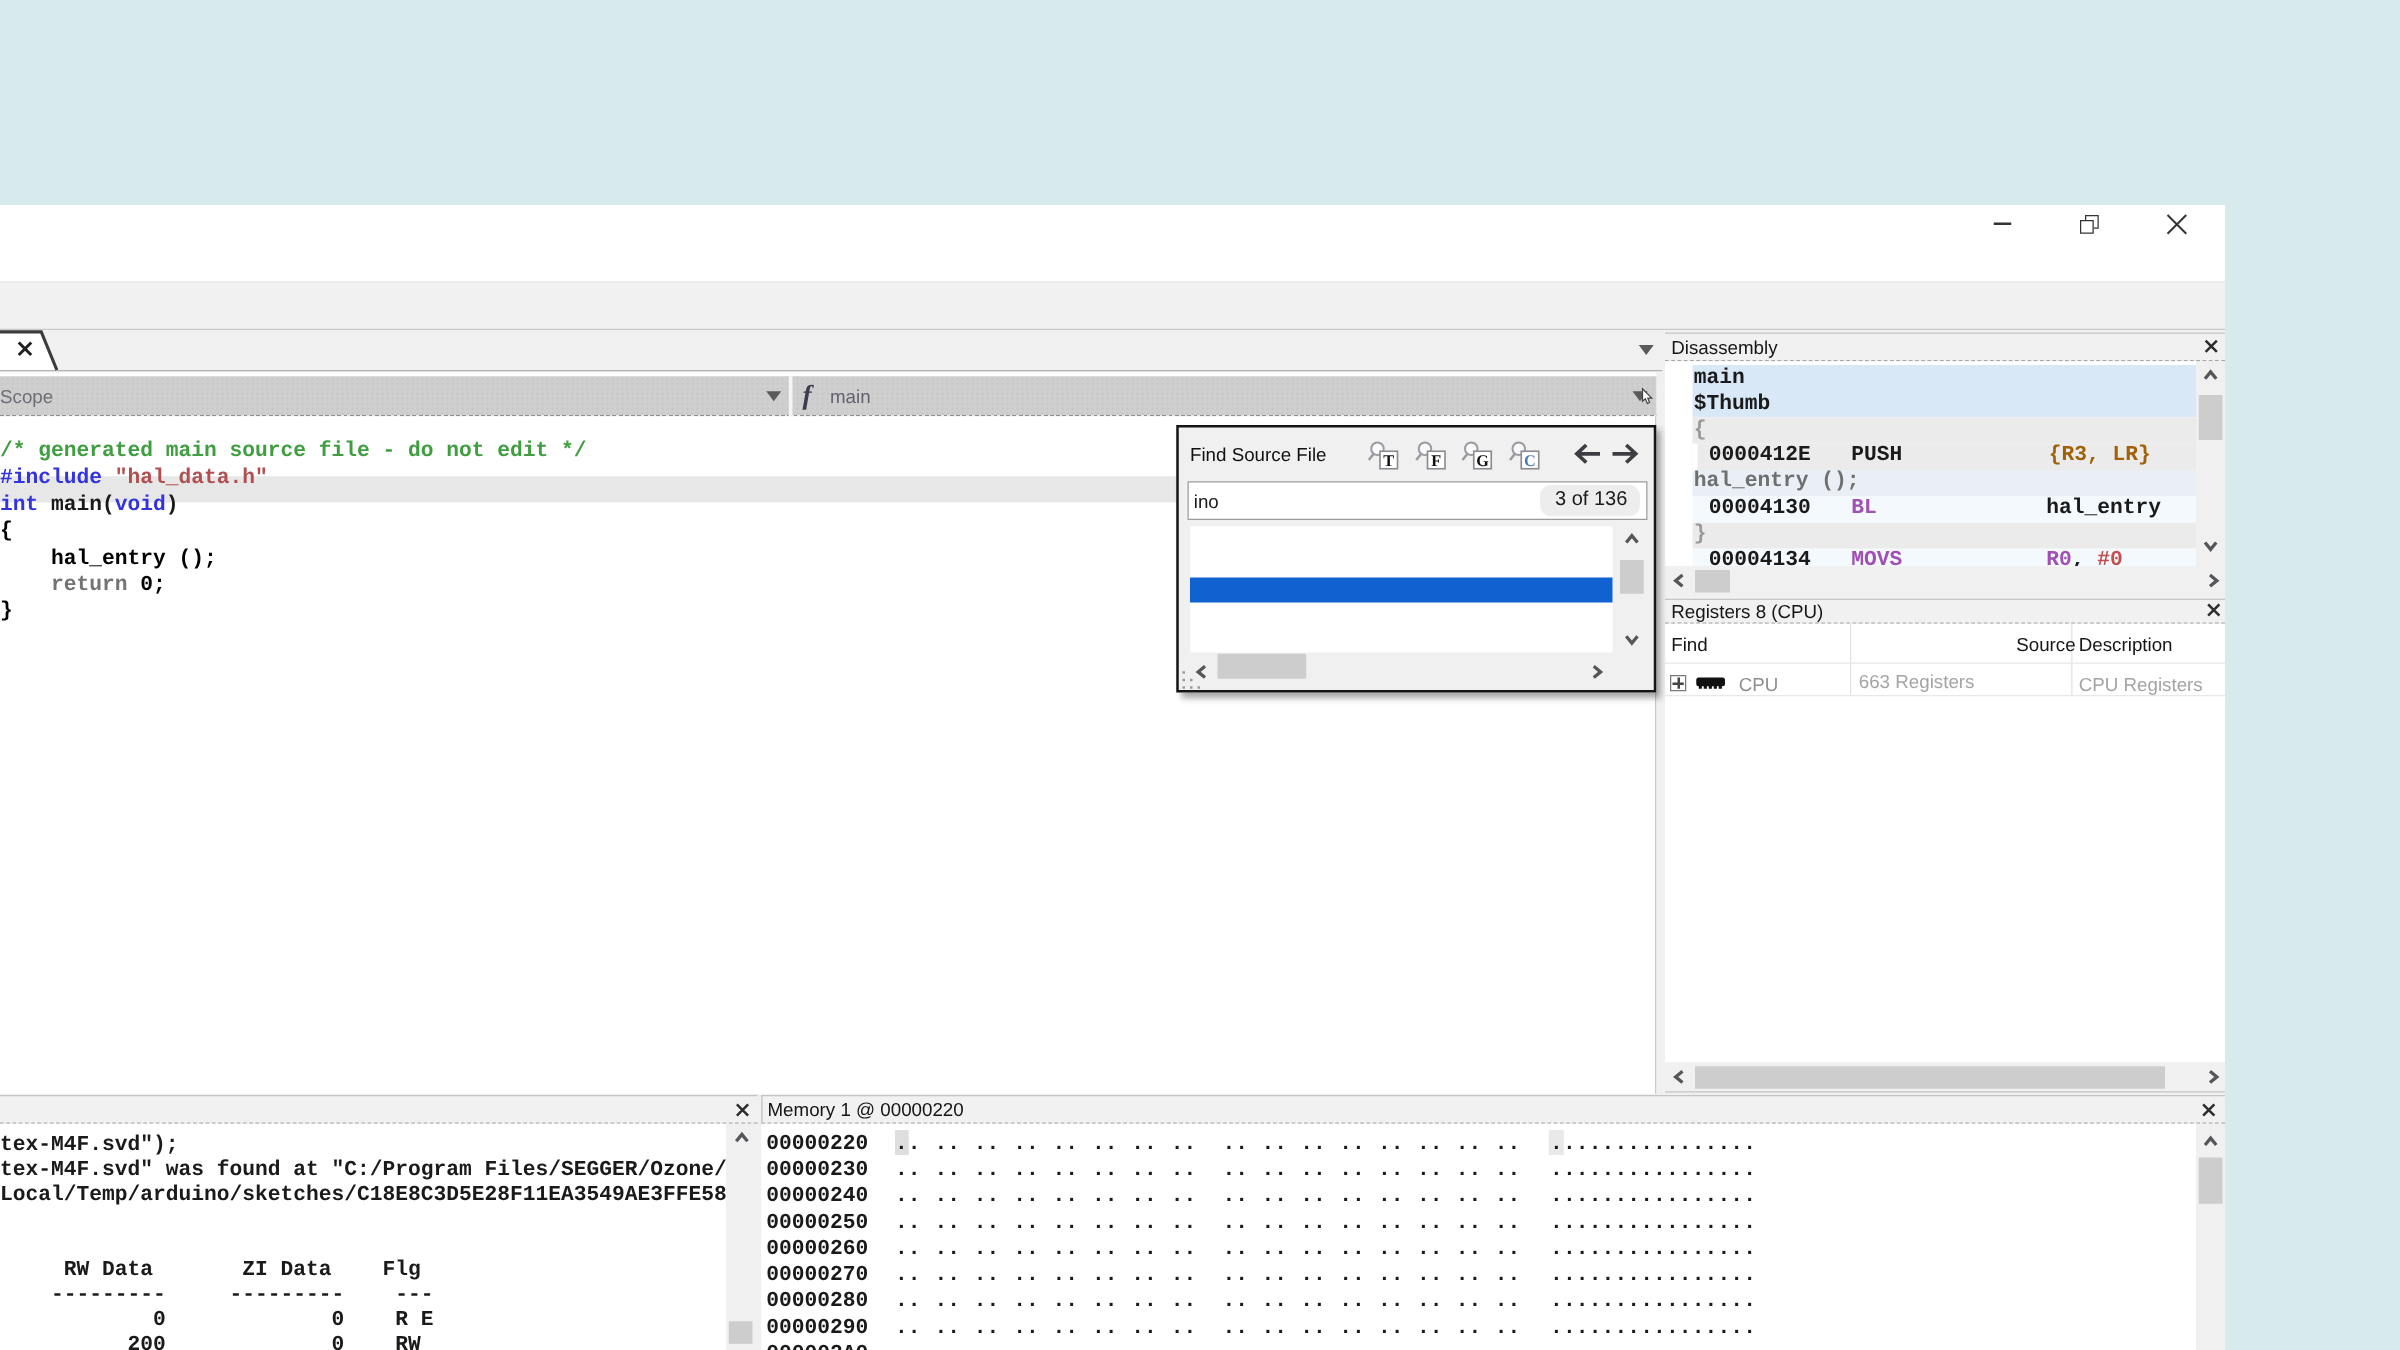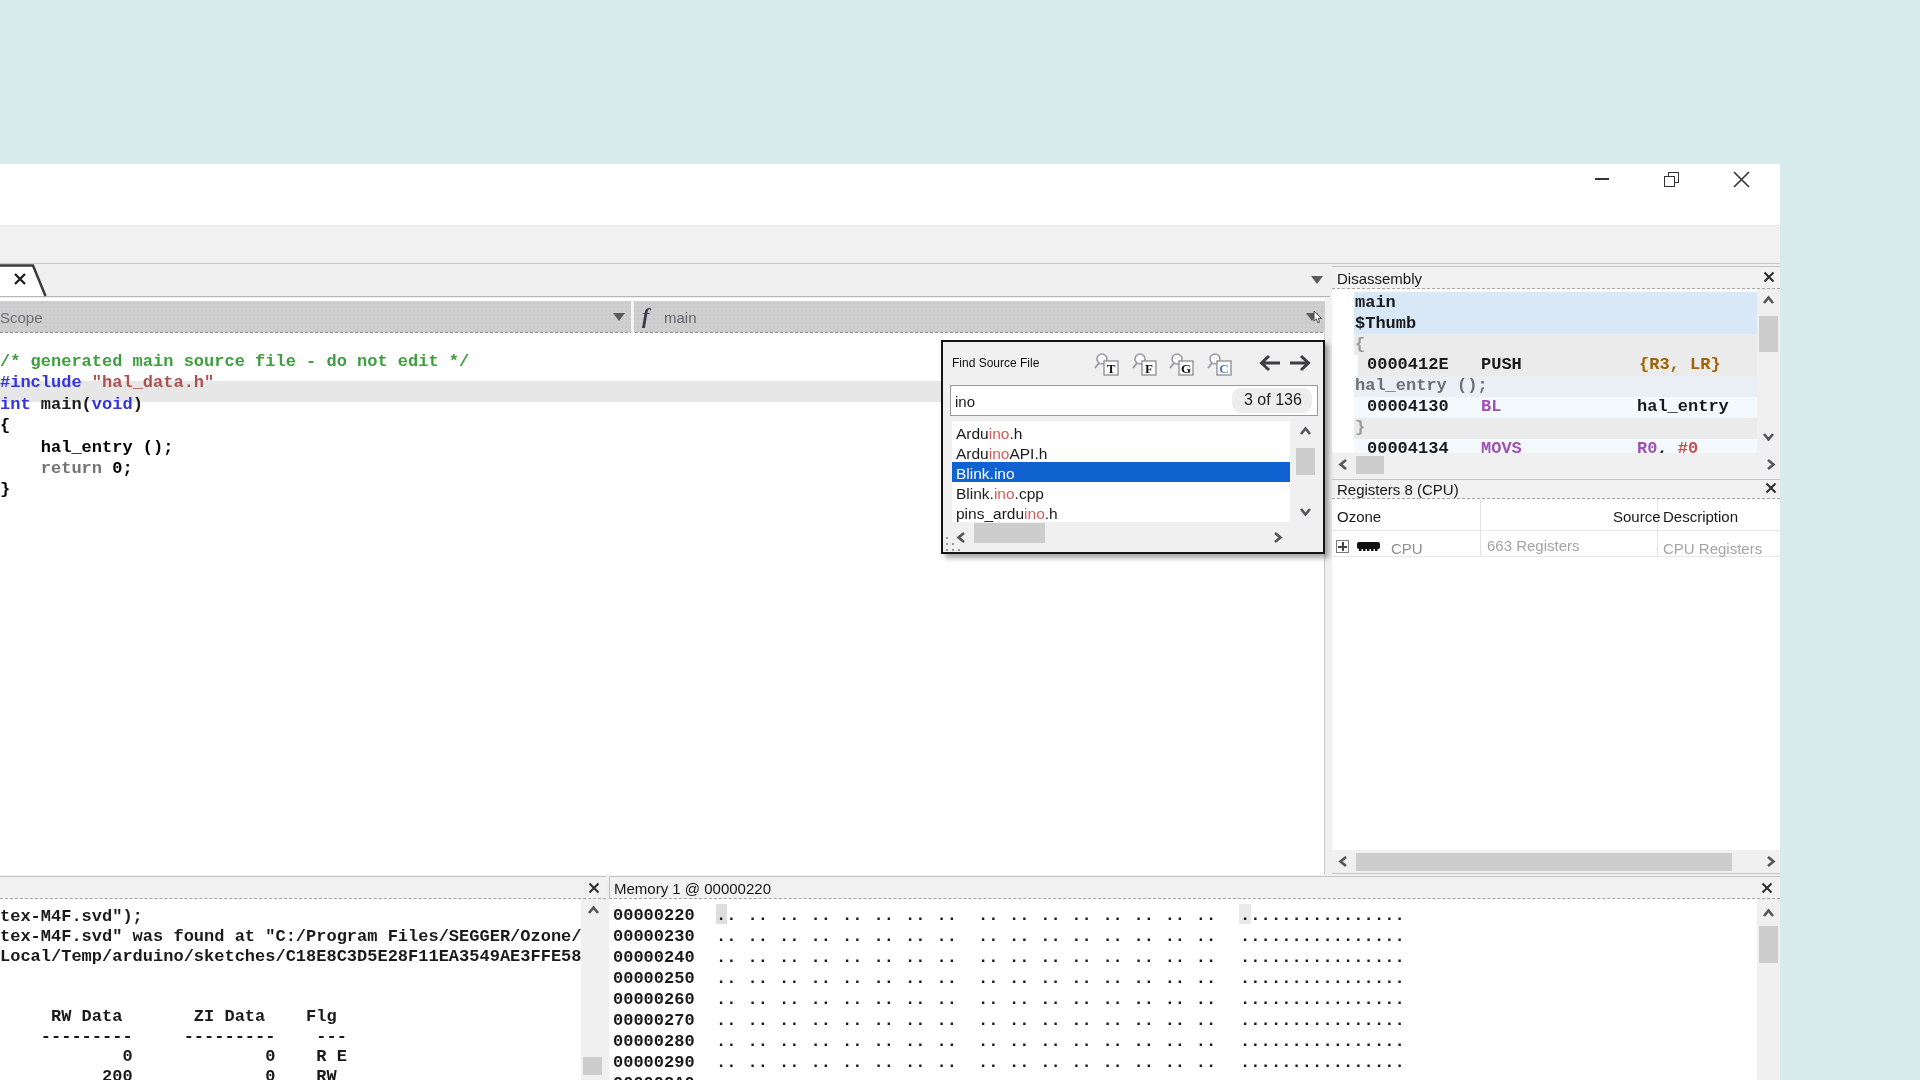--- a/index.html
+++ b/index.html
@@ -111,21 +111,21 @@
 <div class="abs hdrbar" style="left:1332px;top:479px;width:448px;height:20px;border-top:1px solid #c4c4c4"></div>
 <div class="abs s15" style="left:1337px;top:481px">Registers 8 (CPU)</div>
 <svg class="abs" style="left:1765px;top:482px" width="12" height="12">
     <path d="M1.5 1.5 L10.5 10.5 M10.5 1.5 L1.5 10.5" stroke="#2e2e2e" stroke-width="2"></path>
   </svg>
 <div class="abs" style="left:1332px;top:499px;width:448px;height:351px;background:#fff"></div>
 <div class="abs" style="left:1480px;top:499px;width:1px;height:57px;background:#e2e2e2"></div>
 <div class="abs" style="left:1657px;top:499px;width:1px;height:57px;background:#e2e2e2"></div>
 <div class="abs" style="left:1332px;top:530px;width:448px;height:1px;background:#e8e8e8"></div>
 <div class="abs" style="left:1332px;top:556px;width:448px;height:1px;background:#e8e8e8"></div>
-<div class="abs s15" style="left:1337px;top:508px">Ozone</div>
+<div class="abs s15" style="left:1337px;top:508px">Find</div>
 <div class="abs s15" style="left:1613px;top:508px">Source</div>
 <div class="abs s15" style="left:1663px;top:508px">Description</div>
 <div class="abs" style="left:1336px;top:540px;width:13px;height:13px;border:1px solid #7a7a7a;background:#fff"></div>
 <div class="abs" style="left:1338px;top:545.5px;width:9px;height:2px;background:#444"></div>
 <div class="abs" style="left:1341.5px;top:542px;width:2px;height:9px;background:#444"></div>
 <svg class="abs" style="left:1356px;top:541px" width="25" height="11">
     <rect x="1" y="1" width="23" height="7" rx="2" fill="#111"></rect>
     <rect x="3" y="7" width="2.5" height="3" fill="#111"></rect>
     <rect x="7" y="7" width="2.5" height="3" fill="#111"></rect>
     <rect x="11" y="7" width="2.5" height="3" fill="#111"></rect>
@@ -212,21 +212,21 @@
 <div class="abs mono" style="left:978px;top:1074px;word-spacing:0.5px;color:#1a1a1a">.. .. .. .. .. .. .. ..</div>
 <div class="abs mono" style="left:1240px;top:1074px;letter-spacing:0.1px;color:#1a1a1a">................</div>
 
 <div class="abs track" style="left:1757px;top:899px;width:23px;height:181px"></div>
 <svg class="abs" style="left:1762px;top:908px" width="13" height="10">
     <path d="M2 8 L6.5 2.5 L11 8" fill="none" stroke="#55555a" stroke-width="2.6"></path>
   </svg>
 <div class="thumb" style="left:1759px;top:926px;width:19px;height:37px"></div>
 
 <div class="abs" style="left:941px;top:340px;width:384px;height:214px;background:#f0f0f0;border:2px solid #141414;box-shadow:4px 4px 5px rgba(0,0,0,0.35);z-index:50">
- <div class="abs" style="left:9px;top:14px;font-size:12px;color:#111">Find Source File</div>
+ <div class="abs" style="left:9px;top:14px;font-size:15px;color:#111">Find Source File</div>
 
  <svg class="abs" style="left:151px;top:10px" width="26" height="25">
   <circle cx="8" cy="7" r="5" fill="#fafafa" stroke="#9a9aa2" stroke-width="1.6"></circle>
   <path d="M5 11 L1 16" stroke="#9a9aa2" stroke-width="2"></path>
   <rect x="10" y="9" width="14" height="14" fill="#fff" stroke="#8a8a92" stroke-width="1.3"></rect>
   <text x="17" y="20.5" text-anchor="middle" font-family="Liberation Serif" font-weight="bold" font-size="13" fill="#111">T</text>
  </svg>
  <svg class="abs" style="left:189px;top:10px" width="26" height="25">
   <circle cx="8" cy="7" r="5" fill="#fafafa" stroke="#9a9aa2" stroke-width="1.6"></circle>
   <path d="M5 11 L1 16" stroke="#9a9aa2" stroke-width="2"></path>
@@ -253,21 +253,20 @@
       <path d="M2 10 L20 10 M13 3 L20.5 10 L13 17" fill="none" stroke="#3d3d42" stroke-width="3"></path>
     </svg>
 
  <div class="abs" style="left:7px;top:43px;width:368px;height:31px;background:#fff;border:1px solid #9a9a9a"></div>
  <div class="abs" style="left:12px;top:51px;font-size:15px;color:#1a1a1a">ino</div>
  <div class="abs" style="left:289px;top:46px;width:80px;height:25px;background:#ededed;border-radius:9px"></div>
  <div class="abs" style="left:301px;top:49px;font-size:16px;color:#1c1c1c">3 of 136</div>
 
  <div class="abs" style="left:9px;top:79px;width:338px;height:101px;background:#fff"></div>
  <div class="abs" style="left:9px;top:119.8px;width:338px;height:20px;background:#0f62cf"></div>
- <div class="abs" style="left:13px;top:82px;font-size:15.5px;color:#1a1a1a;line-height:19.9px">Ardu<span style="color:#d95b57">ino</span>.h<br>Ardu<span style="color:#d95b57">ino</span>API.h<br><span style="color:#fff">Blink.ino</span><br>Blink.<span style="color:#d95b57">ino</span>.cpp<br>pins_ardu<span style="color:#d95b57">ino</span>.h</div>
 
  <div class="abs track" style="left:351px;top:79px;width:23px;height:101px"></div>
  <svg class="abs" style="left:356px;top:84px" width="13" height="10">
       <path d="M2 8 L6.5 2.5 L11 8" fill="none" stroke="#55555a" stroke-width="2.6"></path>
     </svg>
  <div class="thumb" style="left:353px;top:106px;width:19px;height:27px"></div>
  <svg class="abs" style="left:356px;top:165px" width="13" height="10">
       <path d="M2 2 L6.5 7.5 L11 2" fill="none" stroke="#55555a" stroke-width="2.6"></path>
     </svg>
 

